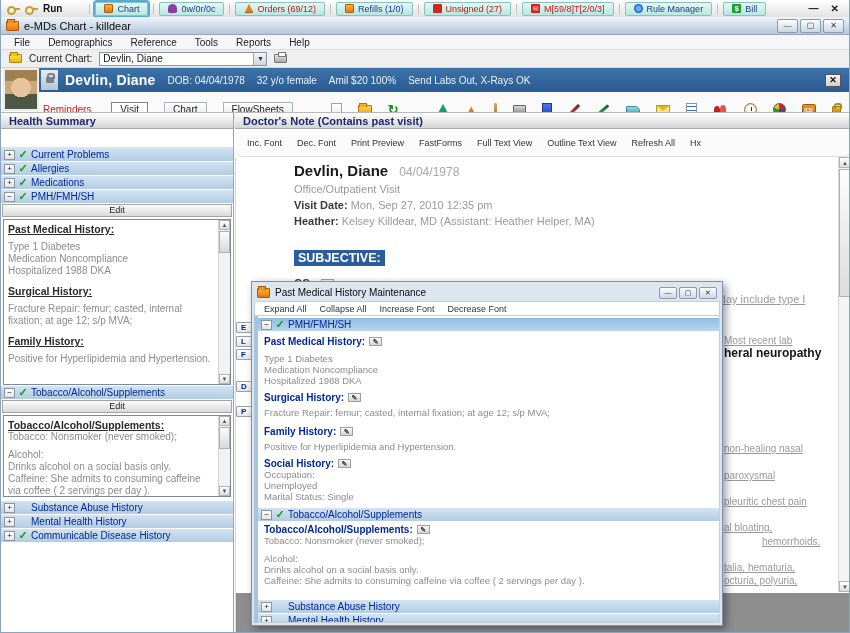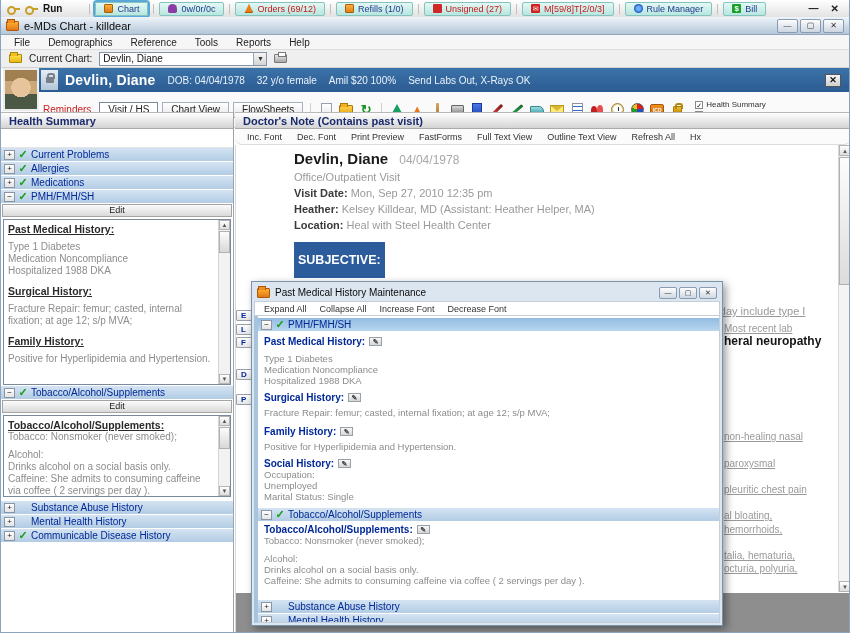--- a/index.html
+++ b/index.html
@@ -65,21 +65,21 @@
   .lock-ico::before { content:""; position:absolute; left:1px; top:-4px; width:4px; height:4px; border:2px solid #787f88; border-bottom:none; border-radius:3px 3px 0 0; }
   .pbanner { position:absolute; left:38px; top:68px; right:0; height:24px;
              background:linear-gradient(#3b73a8,#2b5b92); color:#fff; display:flex; align-items:center; gap:12px; padding-left:26px; }
   .pname { font-size:14px; font-weight:bold; letter-spacing:.2px; }
   .pmeta { font-size:10px; color:#eaf2fa; }
   .pclose { margin-left:auto; margin-right:8px; width:16px; height:13px; background:linear-gradient(#f4f4f4,#d0d0d0); border:1px solid #555;
             color:#111; font-size:9px; font-weight:bold; line-height:11px; text-align:center; }
 
   
   .tabrow { position:absolute; left:0; top:92px; right:0; height:36px; background:#fafafa; border-bottom:1px solid #cccccc;
-            display:flex; align-items:center; gap:4px; padding-left:42px; }
+            display:flex; align-items:center; gap:16px; padding-left:42px; }
   .reminders { color:#c82020; font-size:10px; margin-right:4px; }
   .tab { height:16px; padding:0 8px; border:1px solid #a8b0bc; background:linear-gradient(#ffffff,#e6e6e6); font-size:10px; color:#222; line-height:14px; }
   .tab.active { background:#fff; border-color:#7c8898; }
   .vd { width:1px; height:14px; background:#cfcfcf; margin:0 3px; }
   .ticon { width:16px; height:16px; display:inline-flex; align-items:center; justify-content:center; position:relative; }
   .i-new { width:11px; height:13px; background:linear-gradient(#ffffff,#ececec); border:1px solid #98a0ac; }
   .i-folder2 { width:14px; height:10px; background:linear-gradient(#ffd24a,#e8a818); border:1px solid #b07808; border-radius:1px; position:relative; }
   .i-folder2::before { content:""; position:absolute; top:-3px; left:0; width:6px; height:3px; background:#f0b020; border:1px solid #b07808; border-bottom:none; }
   .i-recycle { color:#18901c; font-size:13px; font-weight:bold; }
   .i-mountain { width:0; height:0; border-left:6px solid transparent; border-right:6px solid transparent; border-bottom:11px solid #18a060; }
@@ -126,33 +126,33 @@
             font-size:10px; color:#8c8c8c; line-height:12px; flex:none; }
   .txtbox .hd { font-weight:bold; color:#2a2a2a; text-decoration:underline; font-size:10.5px; }
   .sbar { position:absolute; right:0; top:0; bottom:0; width:12px; background:#f2f2f2; border-left:1px solid #d4d4d4; }
   .sbar .sa { position:absolute; left:0; width:11px; height:10px; background:linear-gradient(#fff,#ddd); border:1px solid #b4b4b4; font-size:6px; text-align:center; line-height:9px; color:#555; }
   .sbar .sa.up { top:0; } .sbar .sa.dn { bottom:0; }
   .sbar .thumb { position:absolute; left:0; top:11px; width:11px; height:22px; background:linear-gradient(#fcfcfc,#d8d8d8); border:1px solid #b0b0b0; }
   .gap6 { height:6px; } .gap8 { height:8px; }
 
   
   .dn-panel { position:absolute; left:234px; top:112px; width:616px; height:521px; display:flex; flex-direction:column; }
-  .dn-toolbar { height:16px; background:#fbfbfb; border-bottom:1px solid #dcdcdc; display:flex; gap:15px; align-items:center; padding-left:12px; font-size:9px; color:#333; flex:none;border-radius:7px; }
+  .dn-toolbar { height:28px; background:#fbfbfb; border-bottom:1px solid #dcdcdc; display:flex; gap:15px; align-items:center; padding-left:12px; font-size:9px; color:#333; flex:none;border-radius:7px; }
   .dn-content { position:relative; flex:1; background:#fff; overflow:hidden; border-left:1px solid #d8d8d8; }
   .nav-col { position:absolute; left:3px; top:5px; width:44px; z-index:1; }
   .nbtn { width:44px; height:11px; margin-bottom:2px; background:linear-gradient(#ffffff,#e6e6e6); border:1px solid #99a1ad; border-radius:1px;
           font-size:8px; font-weight:bold; color:#002898; text-align:center; line-height:9px; position:relative; }
   .nbtn::after { content:"▸"; position:absolute; right:1px; top:1px; font-size:6px; color:#666; }
   .nbtn.partial { position:absolute; left:0; text-align:left; padding-left:4px; }
   .note-body { position:absolute; left:58px; top:5px; right:18px; font-size:11px; color:#9a9a9a; }
   .nb-row { margin-bottom:4px; }
   .nb-name { font-size:15px; font-weight:bold; color:#1a1a1a; margin-right:8px; }
   .nb-dob { font-size:12px; color:#a8a8a8; }
   .lbl { font-weight:bold; color:#3a3a3a; }
-  .subj { display:inline-block; background:#2c5c9c; color:#fff; font-weight:bold; font-size:12.5px; padding:11px 4px; margin:7px 0 11px 0; }
+  .subj { display:inline-block; background:#2c5c9c; color:#fff; font-weight:bold; font-size:12.5px; padding:1px 4px; margin:19px 0 11px 0; }
   .ccline { text-decoration:underline; }
   .note-scroll { position:absolute; right:0; top:0; width:13px; bottom:41px; background:#f4f4f4; border-left:1px solid #d8d8d8; }
   .note-scroll .sa { position:absolute; left:0; width:12px; height:11px; background:linear-gradient(#fff,#ddd); border:1px solid #b4b4b4; font-size:6px; text-align:center; line-height:10px; color:#555; }
   .note-scroll .sa.up { top:0; } .note-scroll .sa.dn { bottom:0; }
   .note-scroll .thumb { position:absolute; left:0; top:12px; width:12px; height:128px; background:linear-gradient(#fdfdfd,#dcdcdc); border:1px solid #b0b0b0; }
   .gray-bottom { position:absolute; left:0; right:0; bottom:0; height:40px; background:#8e8e8e; }
   .frag { position:absolute; left:488px; font-size:10px; color:#9a9a9a; white-space:nowrap; text-decoration:underline; }
   .frag.bold { color:#141414; font-weight:bold; font-size:12px; text-decoration:none; }
 
   
@@ -453,42 +453,38 @@
         </div>
         <div class="nb-row">Office/Outpatient Visit</div>
         <div class="nb-row">
           <span class="lbl">Visit Date:</span>
           <span>Mon, Sep 27, 2010 12:35 pm</span>
         </div>
         <div class="nb-row">
           <span class="lbl">Heather:</span>
           <span>Kelsey Killdear, MD (Assistant: Heather Helper, MA)</span>
         </div>
-        <div class="nb-row">
-          <span class="lbl">Location:</span>
-          <span>Heal with Steel Health Center</span>
-        </div>
         <div><span class="subj">SUBJECTIVE:</span></div>
         <div class="nb-row">
           <span class="lbl">CC:</span>
           <span class="edit-ico"></span>
         </div>
         <div class="nb-row">
           <span class="ccline" style="margin-right:18px;">Ms. Devlin is a 25-year-old Caucasian female.</span>
           <span class="ccline">Medical problems to be addressed today include type I diabetes.</span>
         </div>
       </div>
 
       <span class="frag" style="top:178px;">Most recent lab</span>
       <span class="frag bold" style="top:189px;">heral neuropathy</span>
       <span class="frag" style="top:286px;">non-healing nasal</span>
       <span class="frag" style="top:313px;">paroxysmal</span>
       <span class="frag" style="top:339px;">pleuritic chest pain</span>
       <span class="frag" style="top:365px;">al bloating,</span>
-      <span class="frag" style="top:379px;">hemorrhoids,</span>
+      <span class="frag" style="top:379px;padding-left:38px;">hemorrhoids,</span>
       <span class="frag" style="top:405px;">talia, hematuria,</span>
       <span class="frag" style="top:418px;">octuria, polyuria,</span>
       <span class="frag" style="top:445px;">as</span>
 
       <div class="gray-bottom"></div>
       <div class="note-scroll">
         <span class="sa up">▲</span>
         <span class="thumb"></span>
         <span class="sa dn">▼</span>
       </div>

